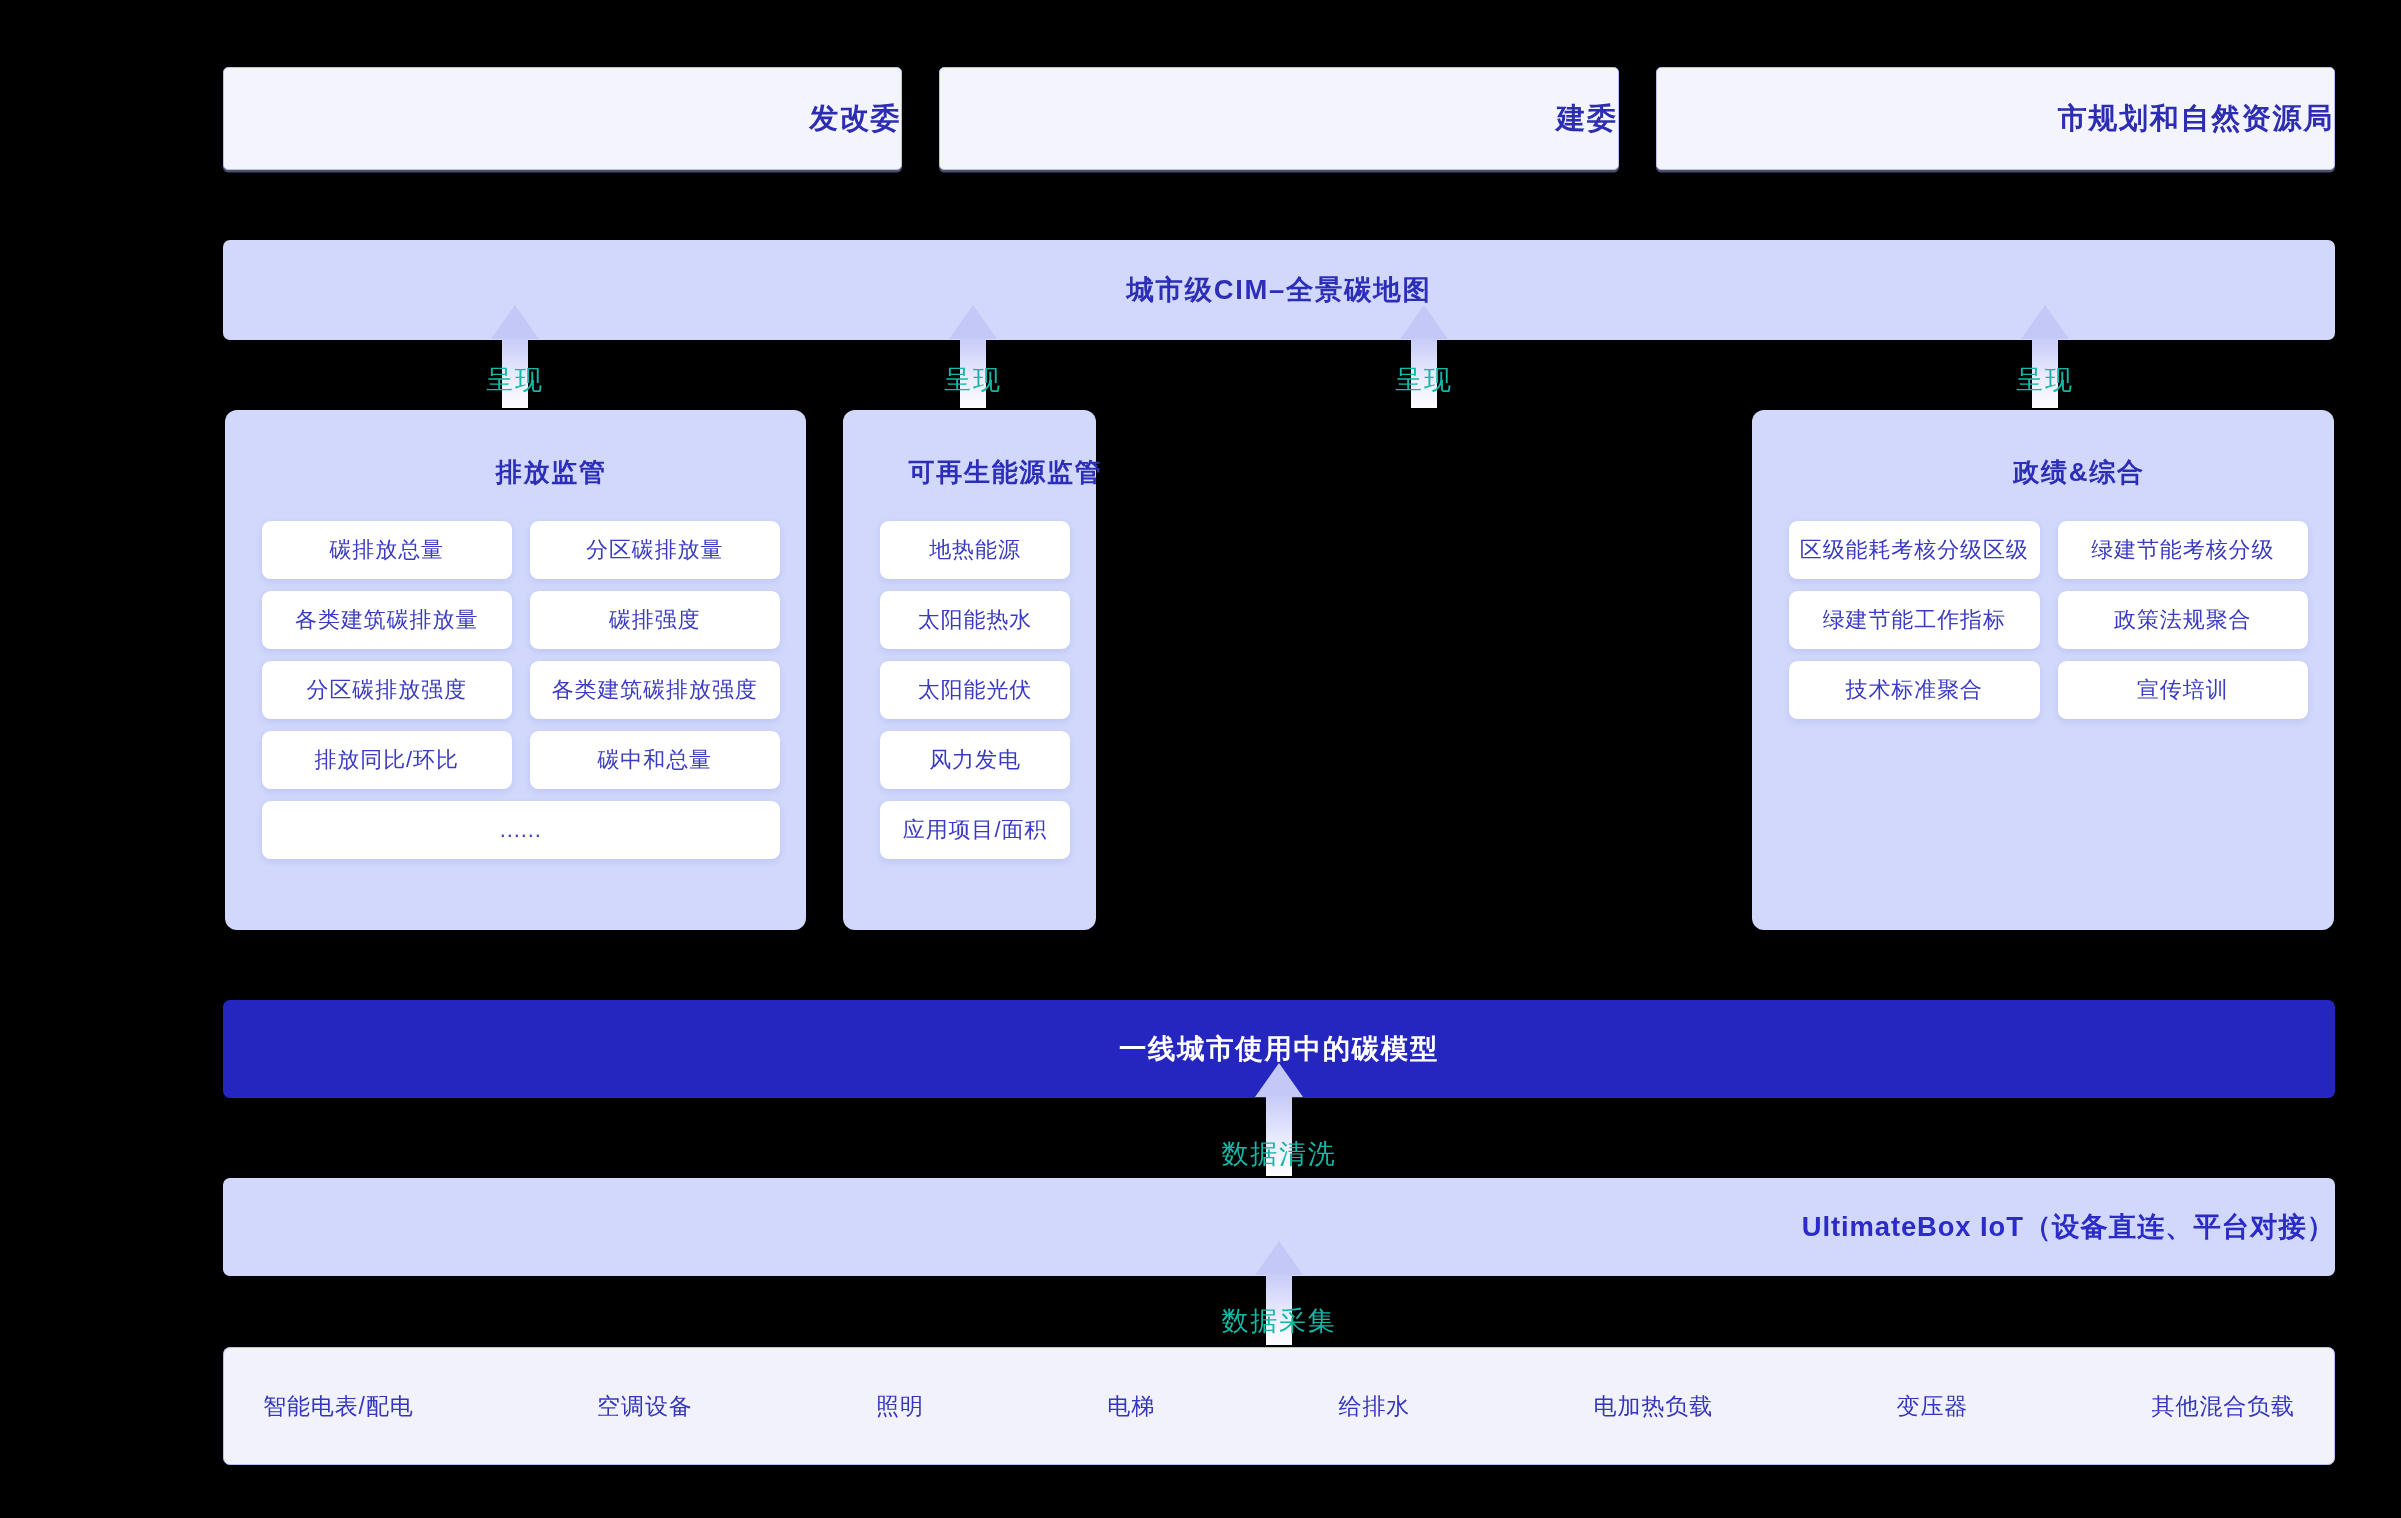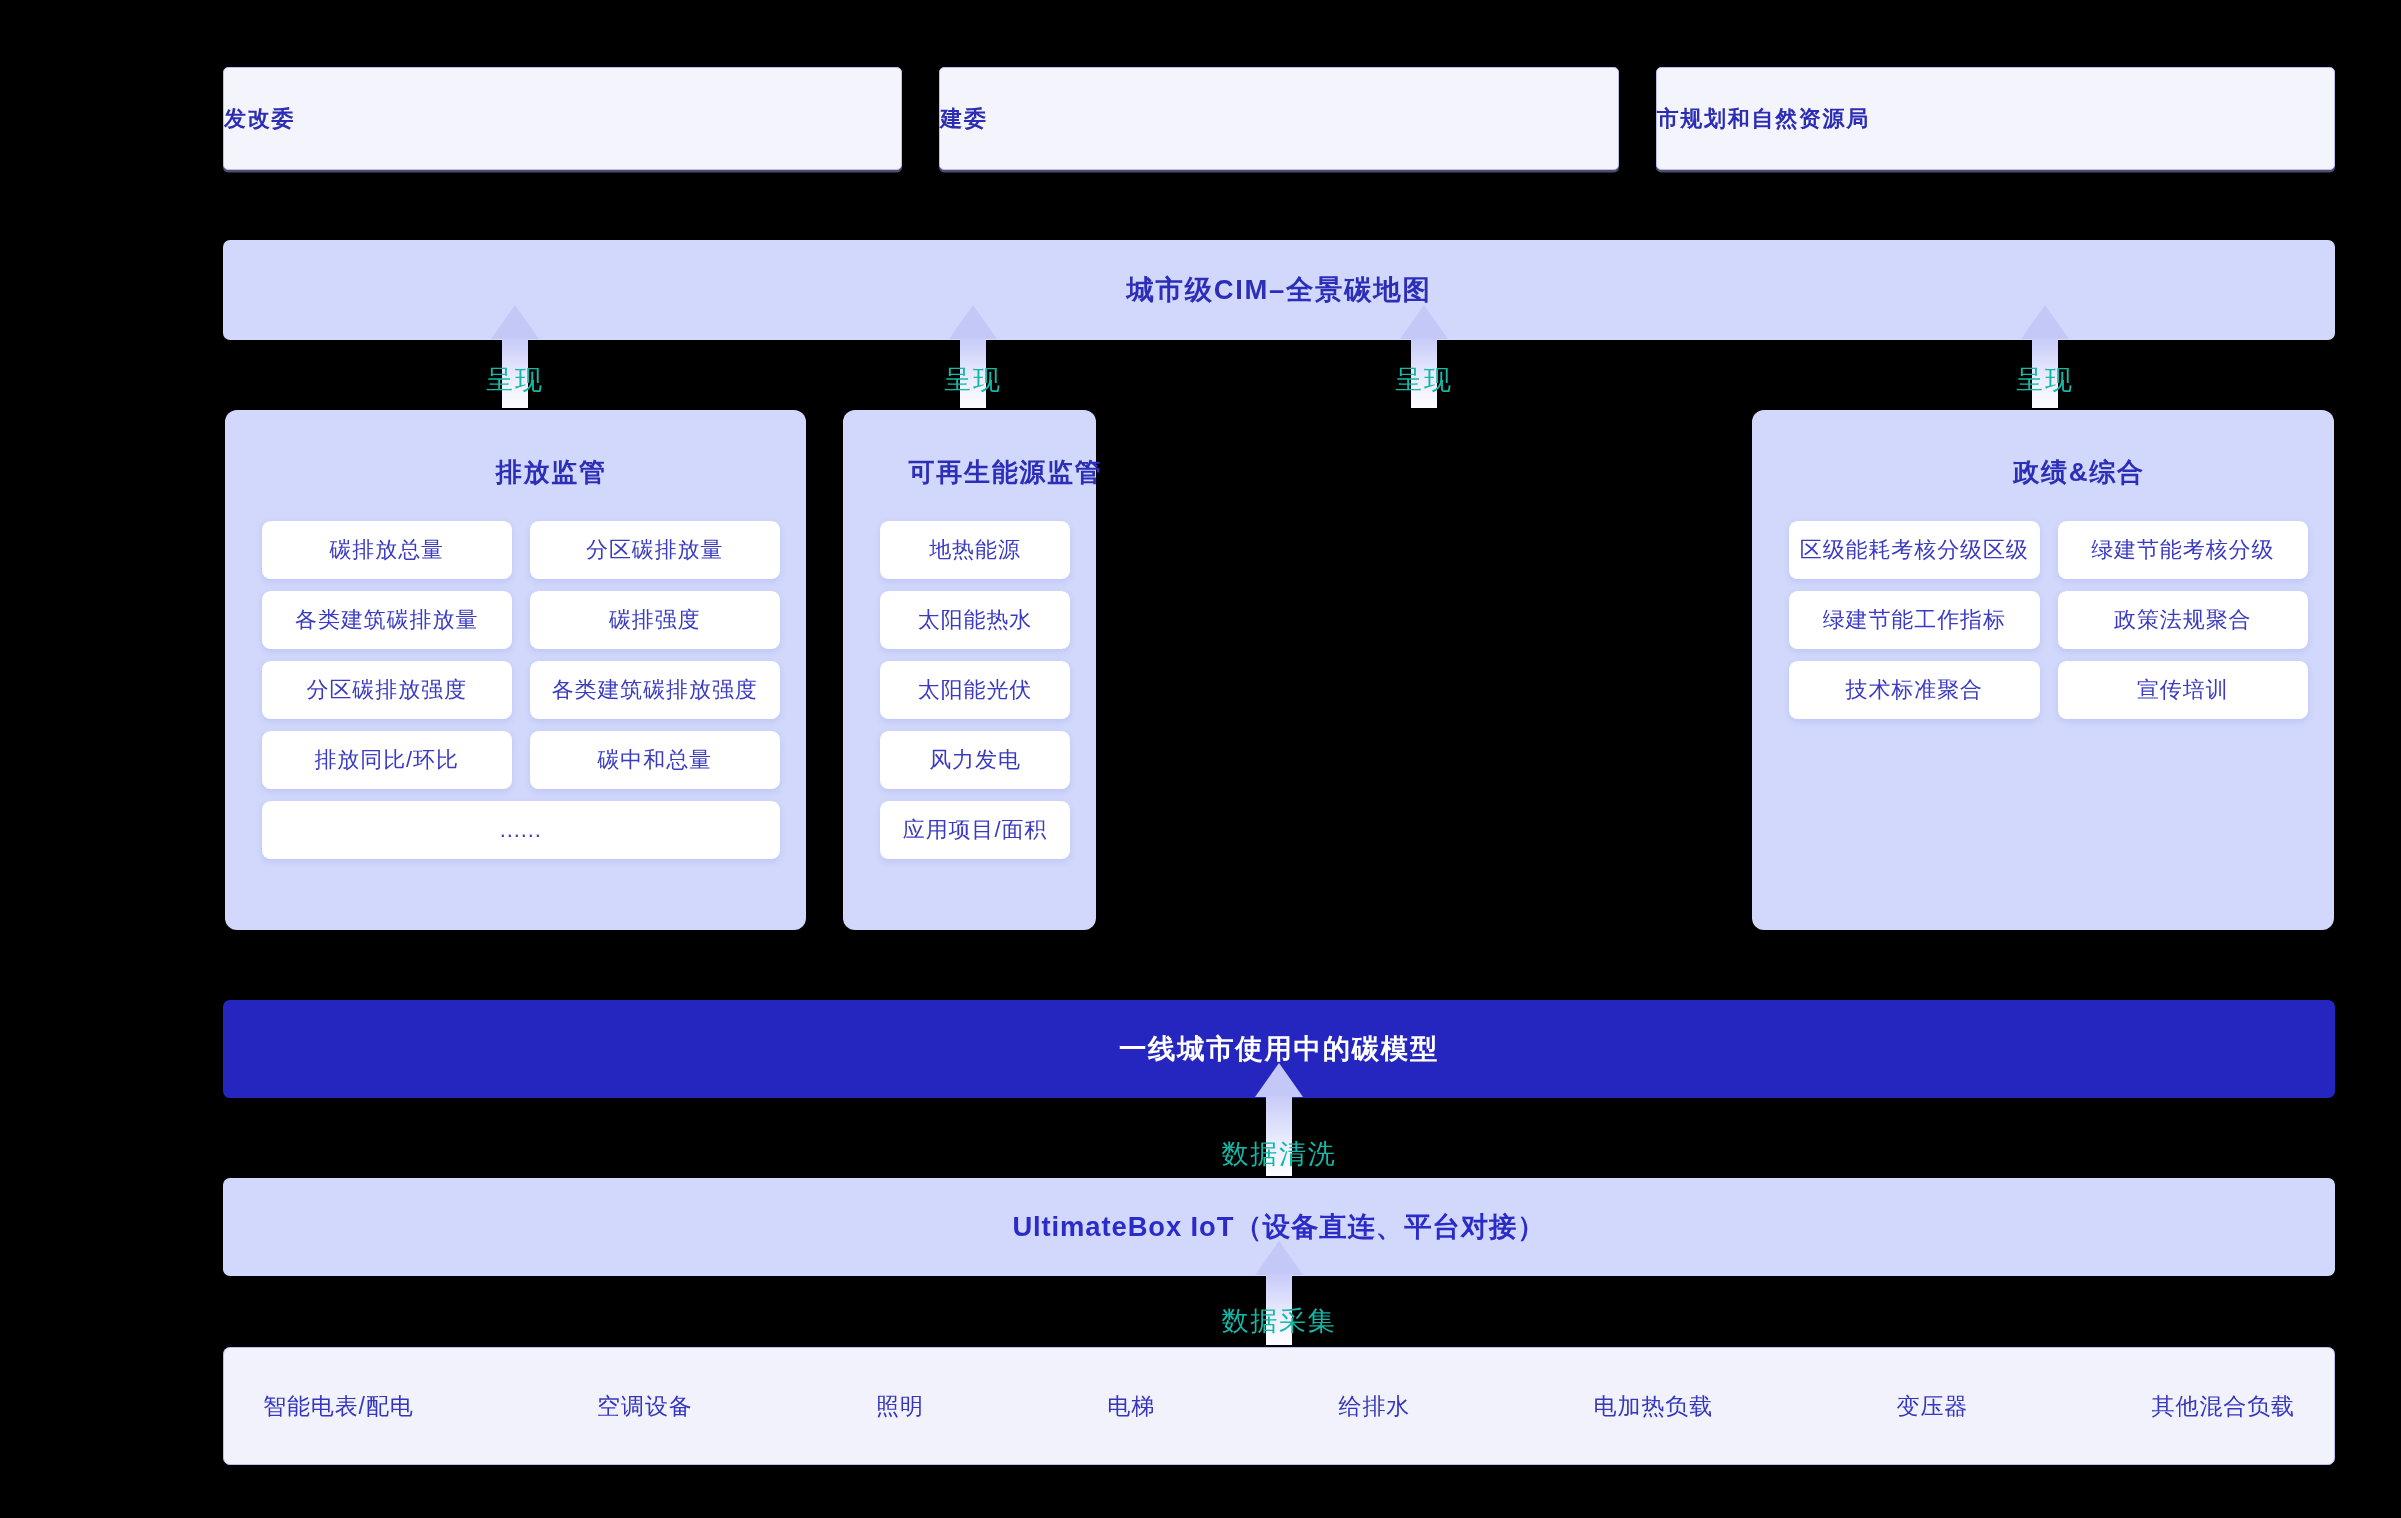--- a/index.html
+++ b/index.html
@@ -8,22 +8,22 @@
     font-family:"Liberation Sans","DejaVu Sans",sans-serif;
     -webkit-font-smoothing:antialiased;
   }
   .stage{position:absolute;left:223px;top:0;width:2112px;height:1518px;}
 
   
   .org-row{position:absolute;top:67px;left:0;width:2112px;height:103px;display:flex;gap:37px;}
   .org-box{
     flex:1;background:#F4F4FC;border:1.7px solid #B9BDF1;border-radius:5.1px;
     box-shadow:0 2.6px 0 rgba(168,173,236,.45);
-    display:flex;align-items:center;justify-content:flex-start;
-    color:#2C2DB3;font-size:22px;font-weight:700;letter-spacing:1.7px;
+    display:flex;align-items:center;justify-content:flex-end;
+    color:#2C2DB3;font-size:29px;font-weight:700;letter-spacing:1.7px;
   }
 
   
   .cim-bar{
     position:absolute;top:240px;left:0;width:2112px;height:100px;background:#D2D8FB;border-radius:7px;
     display:flex;align-items:center;justify-content:center;
     color:#2D2EB8;font-size:27.4px;font-weight:700;letter-spacing:1.7px;
   }
 
   
@@ -81,21 +81,21 @@
   
   .model-bar{
     position:absolute;top:1000px;left:0;width:2112px;height:98px;background:#2526BF;border-radius:6.9px;
     display:flex;align-items:center;justify-content:center;
     color:#FFFFFF;font-size:27.4px;font-weight:700;letter-spacing:1.7px;z-index:1;
   }
 
   
   .iot-bar{
     position:absolute;top:1178px;left:0;width:2112px;height:98px;background:#D2D8FB;border-radius:6.9px;
-    display:flex;align-items:center;justify-content:center;
+    display:flex;align-items:center;justify-content:flex-end;
     color:#2B2BC8;font-size:27.4px;font-weight:700;letter-spacing:0.9px;z-index:1;
   }
 
   
   .device-bar{
     position:absolute;top:1347px;left:0;width:2112px;height:118px;box-sizing:border-box;
     background:#F1F2FC;border:1.7px solid #B9BDF1;border-radius:6.9px;
     display:flex;align-items:center;z-index:1;
   }
   .devices{

